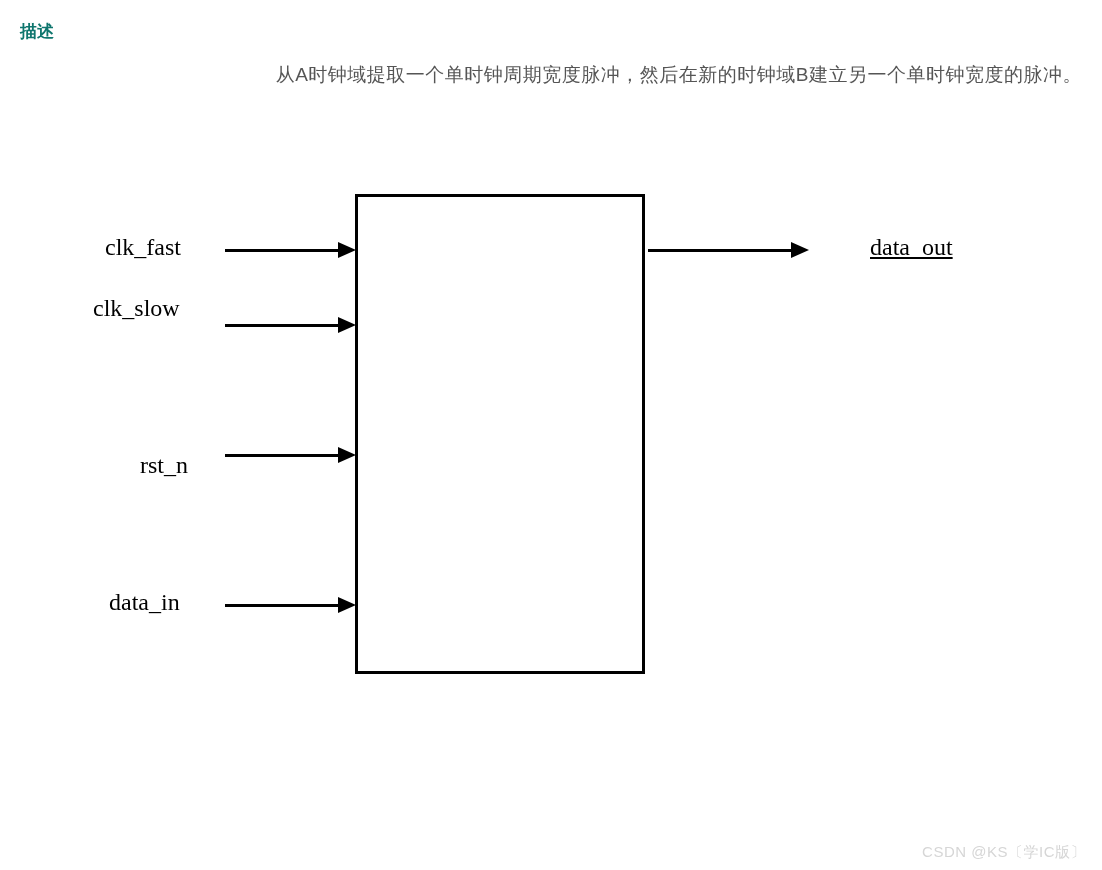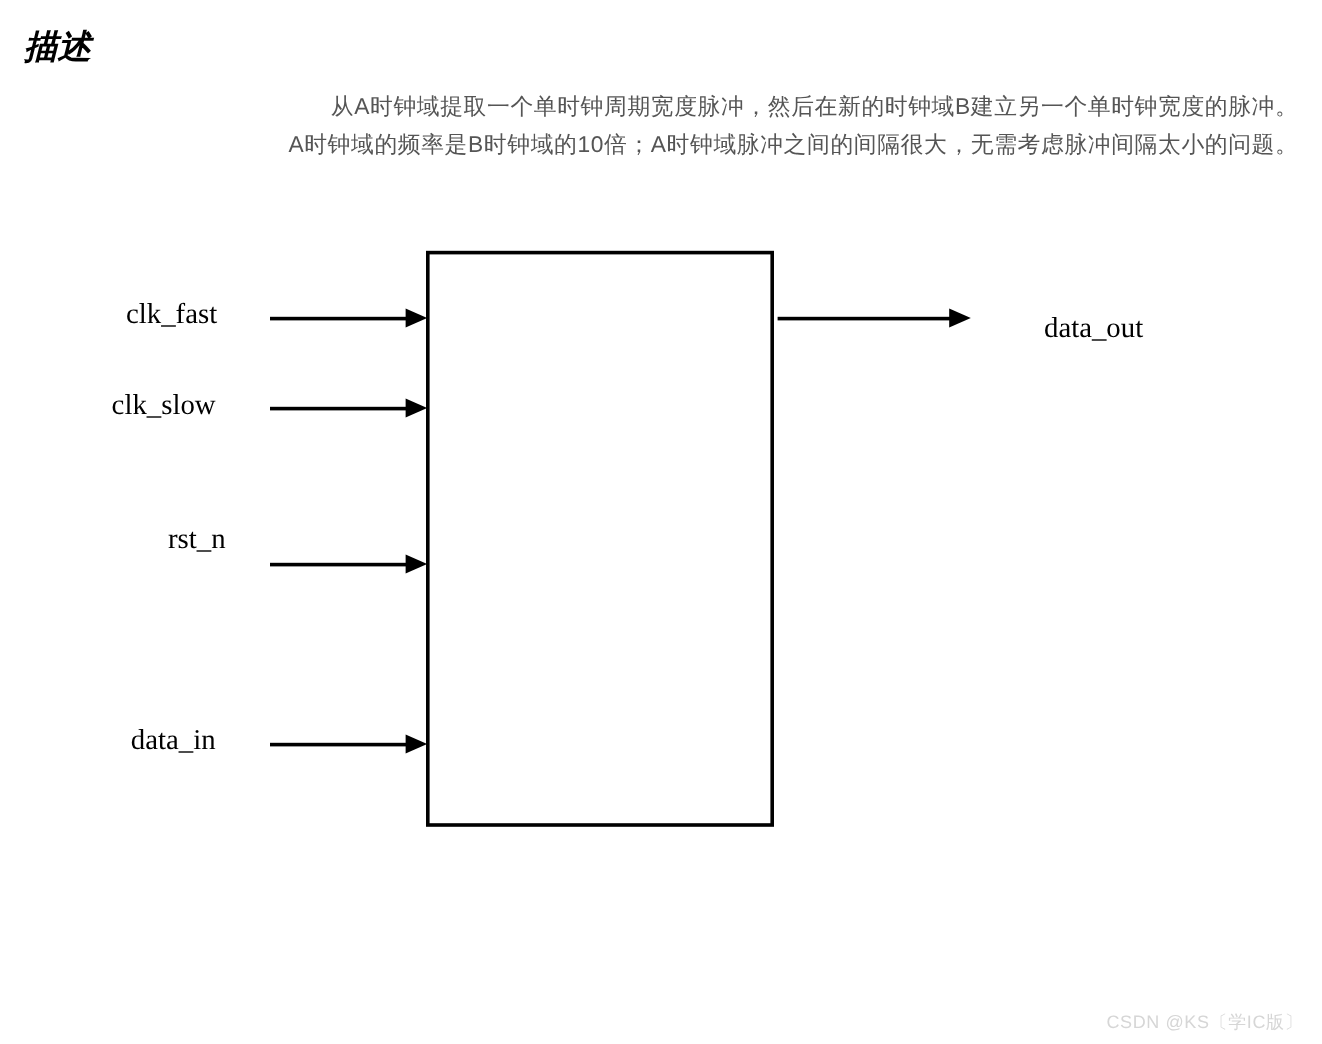--- a/index.html
+++ b/index.html
@@ -9,25 +9,24 @@
     }
     body {
       font-family: -apple-system, BlinkMacSystemFont, "Segoe UI", "PingFang SC", "Microsoft YaHei", sans-serif;
       background: #ffffff;
       width: 1102px;
       height: 870px;
       padding: 20px 20px 0 20px;
       position: relative;
     }
     .heading {
-      font-size: 28px;
+      font-size: 17px;
       font-weight: bold;
-      color: #000000;
+      color: #0f766e;
       margin-bottom: 16px;
-      font-style: italic;
     }
     .description {
       font-size: 19px;
       line-height: 1.7;
       color: #555555;
       margin-bottom: 40px;
       letter-spacing: 0.5px;
       text-align: right;
     }
     .diagram-area {
@@ -75,42 +74,42 @@
       margin-left: 24px;
     }
   </style>
 </head>
 <body>
 
 <h2 class="heading">描述</h2>
 
 <div class="description">
   <span>从A时钟域提取一个单时钟周期宽度脉冲，然后在新的时钟域B建立另一个单时钟宽度的脉冲。</span><br>
-  <span>A时钟域的频率是B时钟域的10倍；A时钟域脉冲之间的间隔很大，无需考虑脉冲间隔太小的问题。</span><br>
+  <br>
 </div>
 
 <div class="diagram-area">
 
   <div class="block-box"></div>
 
   <div class="port-label" style="left: 85px; top: 70px;">clk_fast</div>
   <div class="arrow-line" style="left: 205px; top: 85px; width: 115px;"></div>
   <div class="arrow-head-right" style="left: 318px; top: 78.5px;"></div>
 
-  <div class="port-label" style="left: 73px; top: 146px;">clk_slow</div>
+  <div class="port-label" style="left: 73px; top: 131px;">clk_slow</div>
   <div class="arrow-line" style="left: 205px; top: 160px; width: 115px;"></div>
   <div class="arrow-head-right" style="left: 318px; top: 153.5px;"></div>
 
-  <div class="port-label" style="left: 120px; top: 258px;">rst_n</div>
+  <div class="port-label" style="left: 120px; top: 288px;">rst_n</div>
   <div class="arrow-line" style="left: 205px; top: 290px; width: 115px;"></div>
   <div class="arrow-head-right" style="left: 318px; top: 283.5px;"></div>
 
   <div class="port-label" style="left: 89px; top: 425px; font-family: Liberation Serif, serif;">data_in</div>
   <div class="arrow-line" style="left: 205px; top: 440px; width: 115px;"></div>
   <div class="arrow-head-right" style="left: 318px; top: 433.5px;"></div>
 
   <div class="arrow-line" style="left: 628px; top: 85px; width: 145px;"></div>
   <div class="arrow-head-right" style="left: 771px; top: 78.5px;"></div>
-  <div class="port-label" style="left: 850px; top: 82px;">data_out</div>
+  <div class="port-label" style="left: 850px; top: 70px; text-decoration: underline;">data_out</div>
 
 </div>
 
 <div class="watermark">CSDN @KS〔学IC版〕</div>
 
 </body></html>

